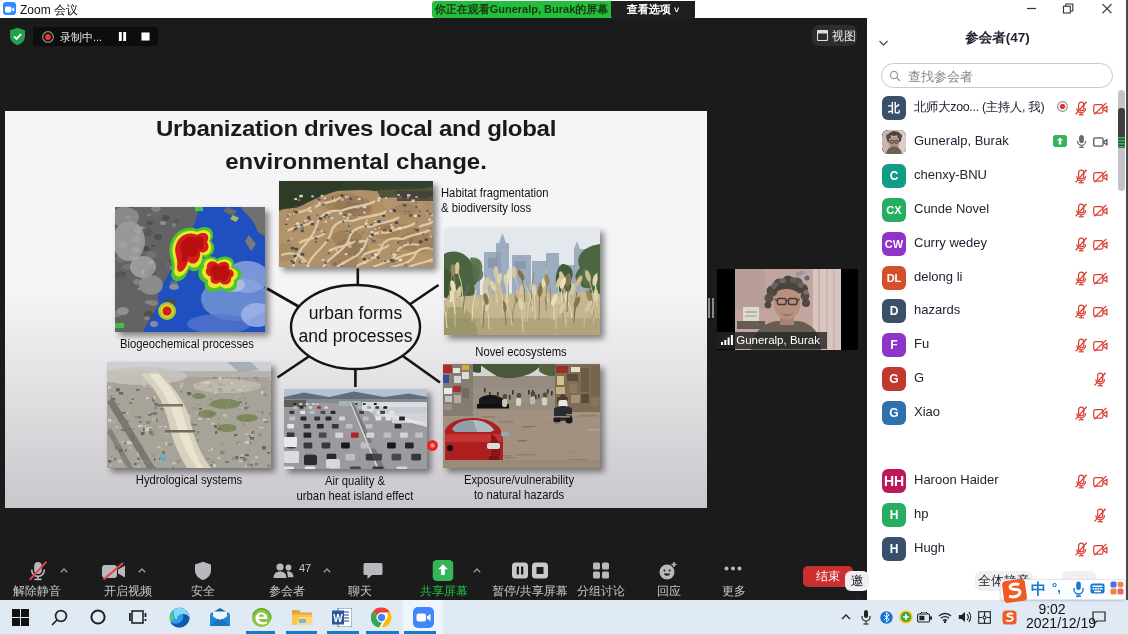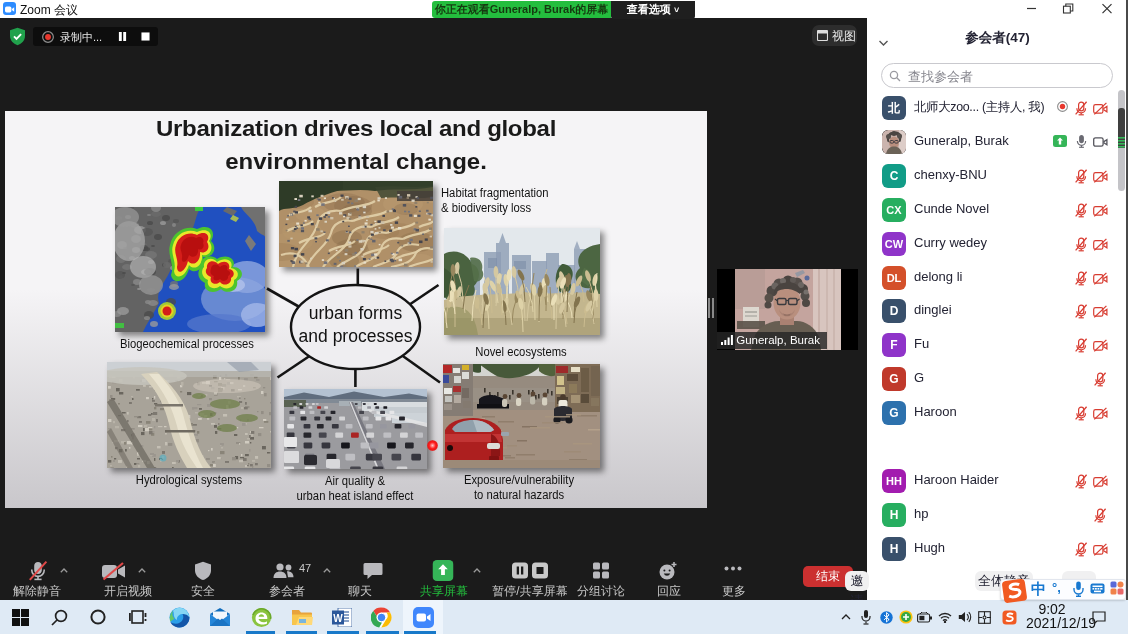--- a/index.html
+++ b/index.html
@@ -1383,21 +1383,21 @@
       <div class="pname">Curry wedey</div>
       <svg class="pic" style="left:207px" width="14" height="15" viewBox="0 0 14 15">
         <use href="#micmute"></use>
       </svg>
       <svg class="pic" style="left:226px;top:11px" width="15" height="13" viewBox="0 0 15 13">
         <use href="#cammute"></use>
       </svg>
     </div>
     <div class="prow" style="top:294.4px">
       <div class="pav" style="background:#39506b;font-size:12px">D</div>
-      <div class="pname">dinglei</div>
+      <div class="pname">hazards</div>
       <svg class="pic" style="left:207px" width="14" height="15" viewBox="0 0 14 15">
         <use href="#micmute"></use>
       </svg>
       <svg class="pic" style="left:226px;top:11px" width="15" height="13" viewBox="0 0 15 13">
         <use href="#cammute"></use>
       </svg>
     </div>
     <div class="prow" style="top:328.3px">
       <div class="pav" style="background:#8f34c9;font-size:12px">F</div>
       <div class="pname">Fu</div>
@@ -1410,30 +1410,30 @@
     </div>
     <div class="prow" style="top:362.2px">
       <div class="pav" style="background:#c0392b;font-size:12px">G</div>
       <div class="pname">G</div>
       <svg class="pic" style="left:226px" width="14" height="15" viewBox="0 0 14 15">
         <use href="#micmute"></use>
       </svg>
     </div>
     <div class="prow" style="top:396.1px">
       <div class="pav" style="background:#2d71ad;font-size:12px">G</div>
-      <div class="pname">Haroon</div>
+      <div class="pname">Xiao</div>
       <svg class="pic" style="left:207px" width="14" height="15" viewBox="0 0 14 15">
         <use href="#micmute"></use>
       </svg>
       <svg class="pic" style="left:226px;top:11px" width="15" height="13" viewBox="0 0 15 13">
         <use href="#cammute"></use>
       </svg>
     </div>
     <div class="prow" style="top:463.9px">
-      <div class="pav" style="background:#a21caf;font-size:11px">HH</div>
+      <div class="pav" style="background:#be185d;font-size:14px">HH</div>
       <div class="pname">Haroon Haider</div>
       <svg class="pic" style="left:207px" width="14" height="15" viewBox="0 0 14 15">
         <use href="#micmute"></use>
       </svg>
       <svg class="pic" style="left:226px;top:11px" width="15" height="13" viewBox="0 0 15 13">
         <use href="#cammute"></use>
       </svg>
     </div>
     <div class="prow" style="top:497.8px">
       <div class="pav" style="background:#27ae60;font-size:12px">H</div>

